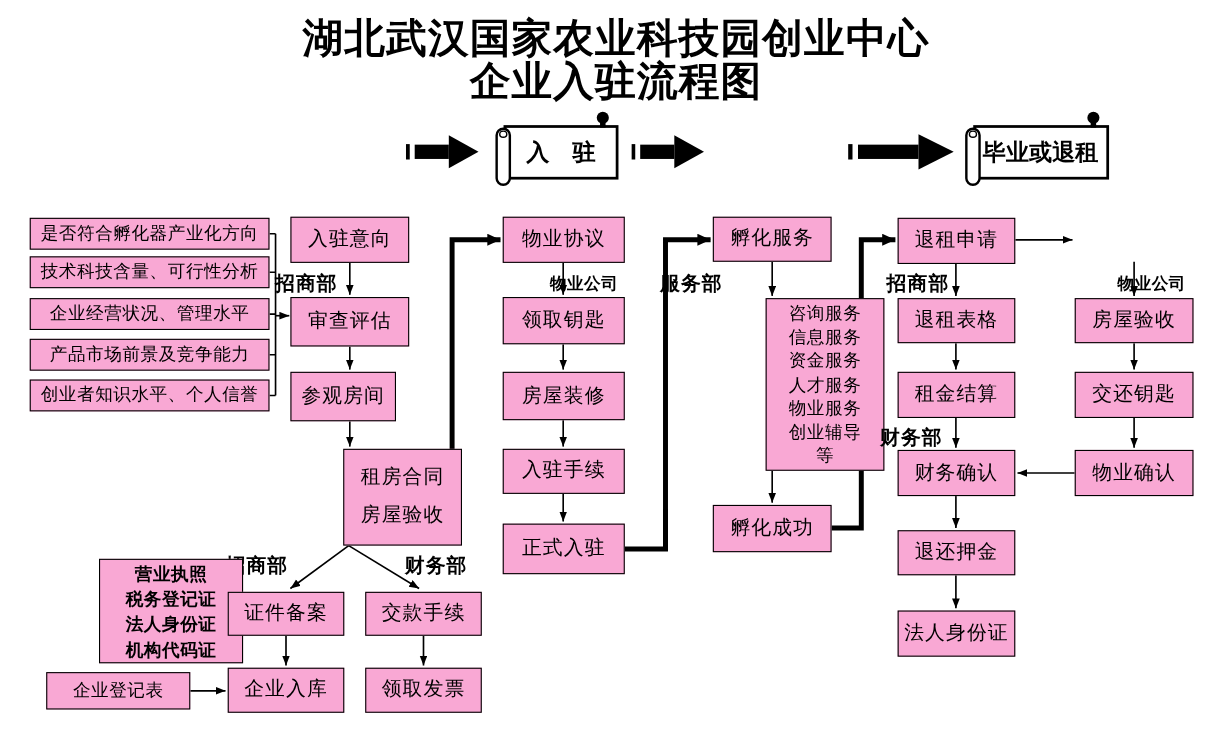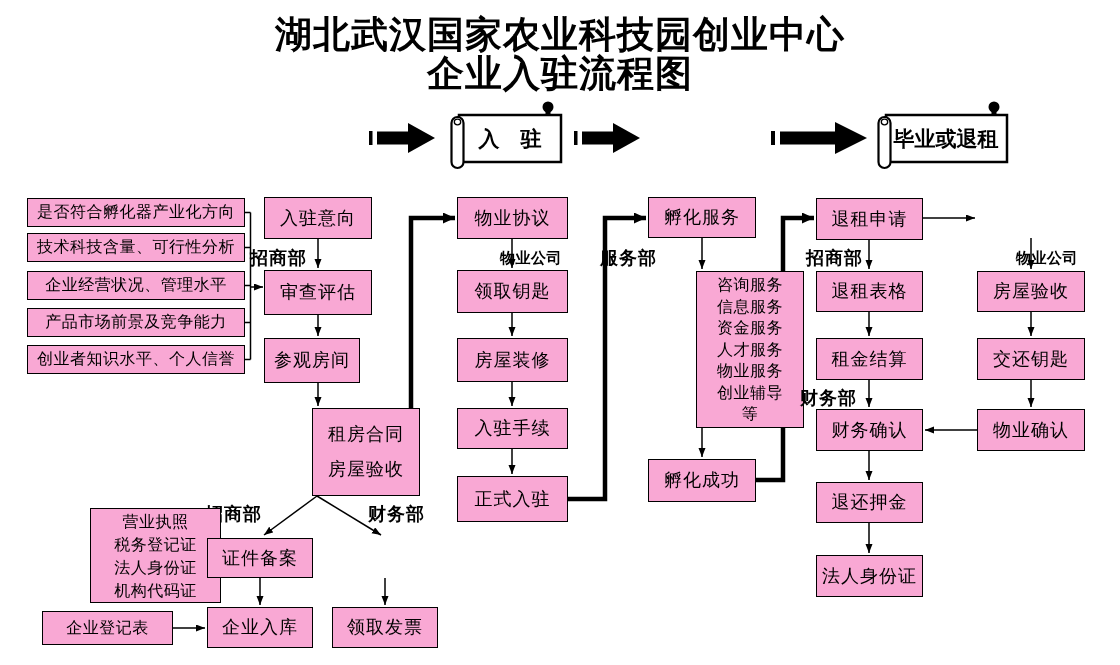--- a/index.html
+++ b/index.html
@@ -19,21 +19,21 @@
   .phase-arrow{position:absolute;top:121px;}
   .box{
     position:absolute;border:1.5px solid #000;background:#f9a8d4;box-sizing:border-box;
     display:flex;align-items:center;justify-content:center;text-align:center;
     font-size:18px;letter-spacing:1px;line-height:1.15;
   }
   .box.small{font-size:16px;letter-spacing:0.5px;}
   .box.col{flex-direction:column;margin-left:48px;}
   .box.contract{justify-content:space-evenly;}
   .svc-line{line-height:21.5px;font-size:16px;letter-spacing:0.5px;}
-  .doc-line{line-height:23px;font-size:16px;letter-spacing:0.5px;}
+  .doc-line{line-height:23px;font-size:16px;letter-spacing:0.5px;font-weight:bold;}
   .dept{
     position:absolute;font-weight:bold;font-size:18px;letter-spacing:1px;white-space:nowrap;
   }
   .dept.sm{font-size:15px;letter-spacing:0.5px;margin-left:48px;}
 </style>
 </head>
 <body>
 
 <div class="stage">
 
@@ -175,15 +175,16 @@
   <div class="dept" style="left:368px;top:502px">财务部</div>
   <div class="box col" style="left:42px;top:508px;width:131px;height:95px">
     <div class="doc-line">营业执照</div>
     <div class="doc-line">税务登记证</div>
     <div class="doc-line">法人身份证</div>
     <div class="doc-line">机构代码证</div>
   </div>
   <div class="box small" style="left:42px;top:611px;width:131px;height:34px">企业登记表</div>
   <div class="box" style="left:207px;top:538px;width:106px;height:40px">证件备案</div>
   <div class="box" style="left:207px;top:607px;width:106px;height:41px">企业入库</div>
+  <div class="box" style="left:332px;top:538px;width:106px;height:40px">交款手续</div>
   <div class="box" style="left:332px;top:607px;width:106px;height:41px">领取发票</div>
 
 </div>
 
 </body></html>

